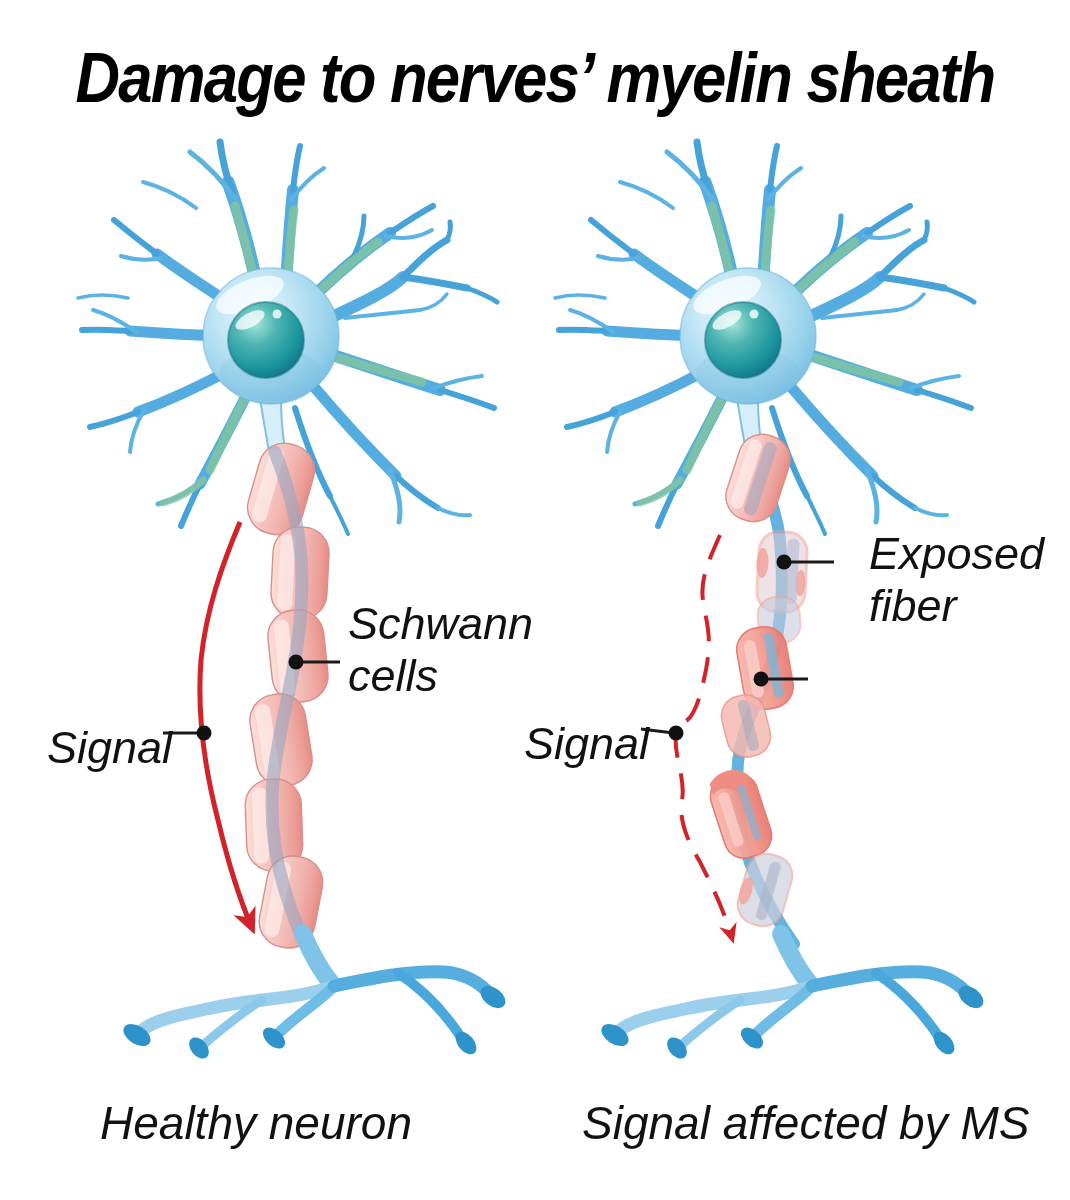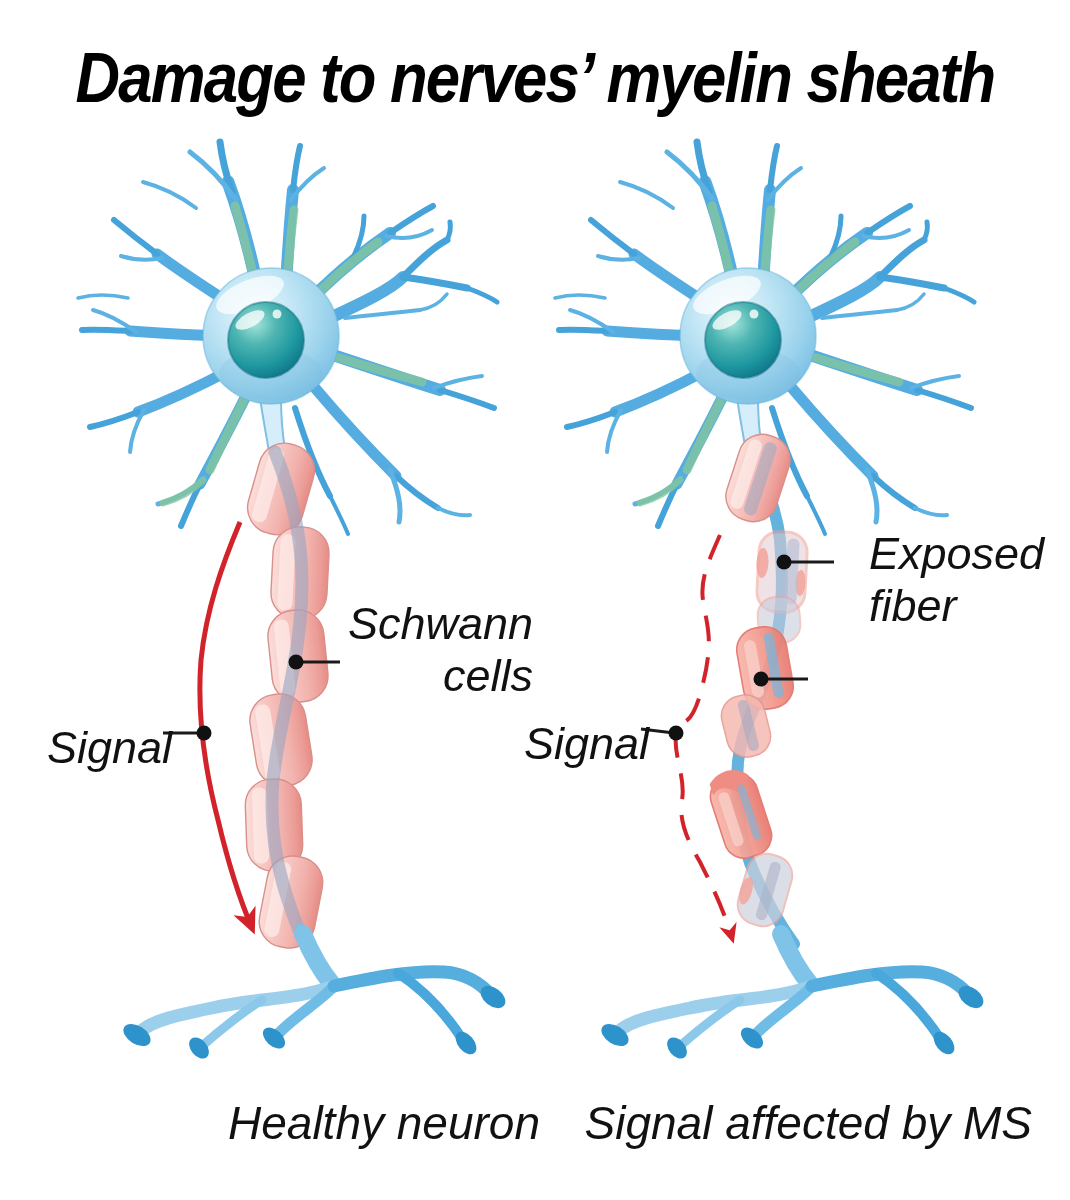--- a/index.html
+++ b/index.html
@@ -5,22 +5,22 @@
   html,body{margin:0;padding:0;background:#ffffff;}
   body{width:1070px;height:1200px;position:relative;overflow:hidden;
        font-family:"Liberation Sans",sans-serif;}
   #stage{position:absolute;inset:0;width:974px;height:1200px;font-style:italic;}
   svg{position:absolute;inset:0;display:block;}
   .txt{position:absolute;color:#111;white-space:pre-line;}
   .title{top:42px;left:0;width:1070px;text-align:center;
          font-size:70px;font-weight:700;letter-spacing:-2px;color:#000;
          transform:scaleX(.88);transform-origin:center;line-height:1.05;}
   .lbl{font-size:45px;line-height:52px;font-weight:400;}
-  .caption{font-size:46px;line-height:50px;text-align:right;font-weight:400;}
-  .schwann{left:348px;top:598px;text-align:right;}
+  .caption{font-size:46px;line-height:50px;text-align:left;font-weight:400;}
+  .schwann{left:348px;top:598px;}
   .signal-left{left:47px;top:722px;}
   .exposed{left:841px;top:528px;margin-left:28px;}
   .damaged{left:815px;top:662px;}
   .signal-right{left:524px;top:718px;}
   .cap-healthy{left:100px;top:1098px;width:440px;}
   .cap-ms{left:582px;top:1098px;width:450px;}
 </style>
 </head>
 <body>
 

